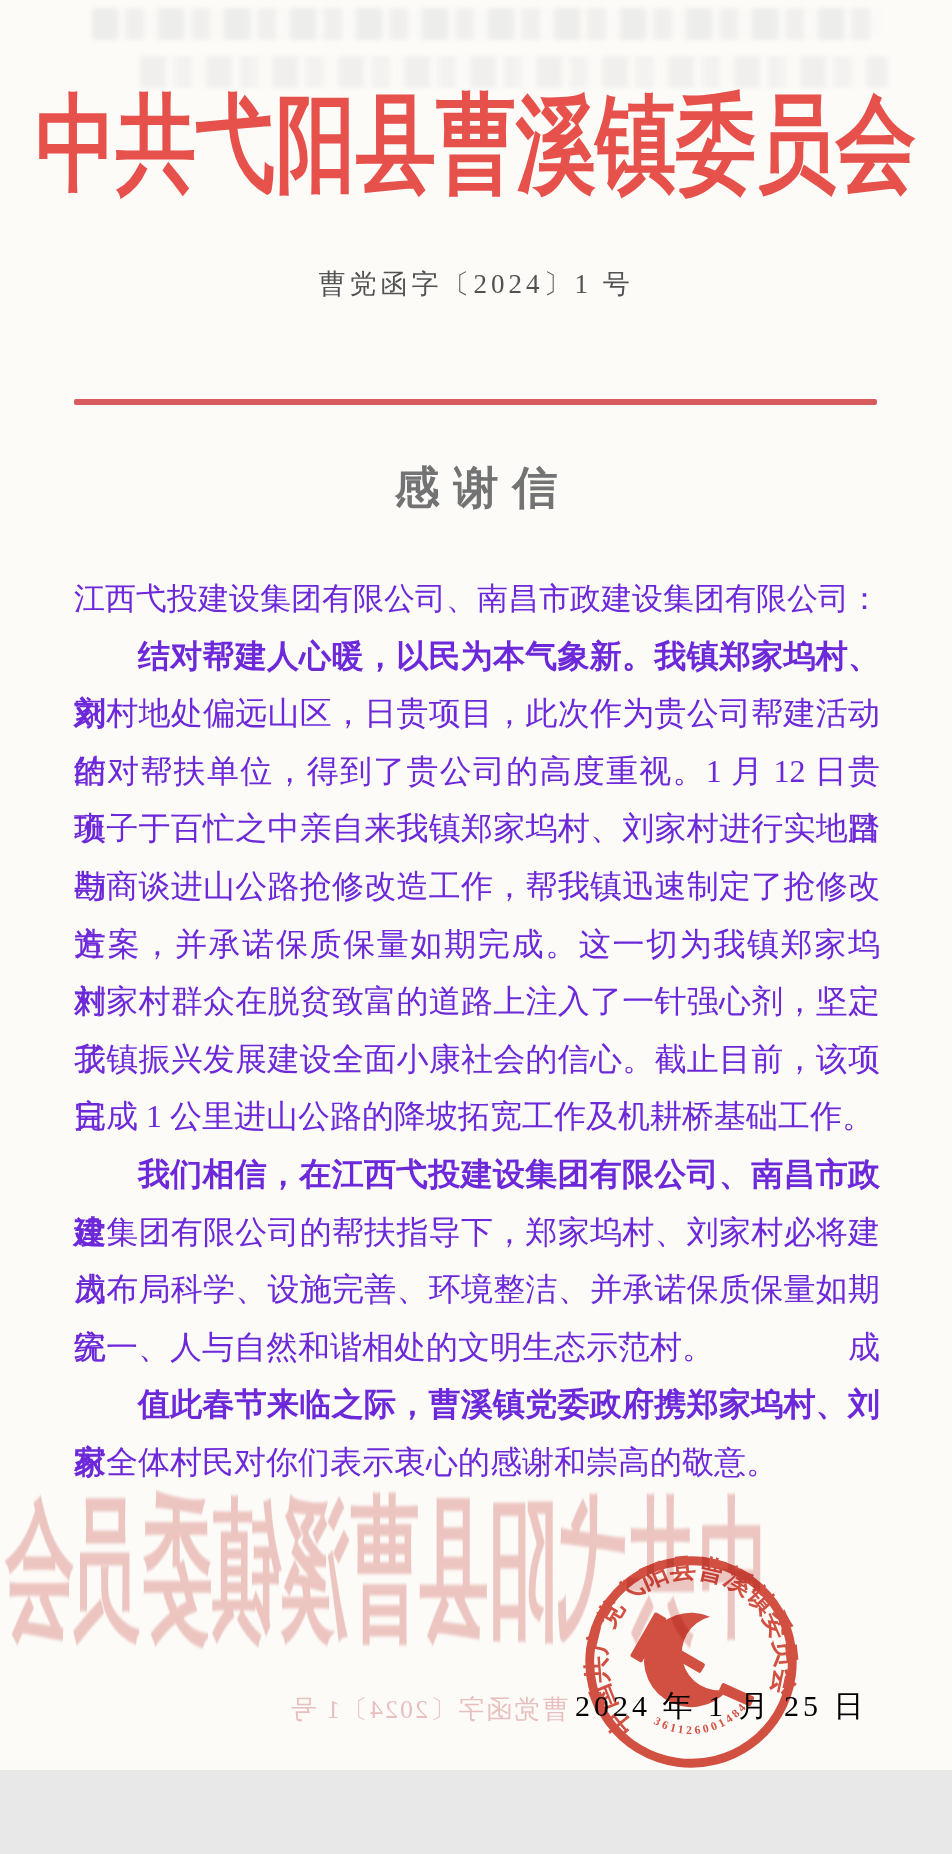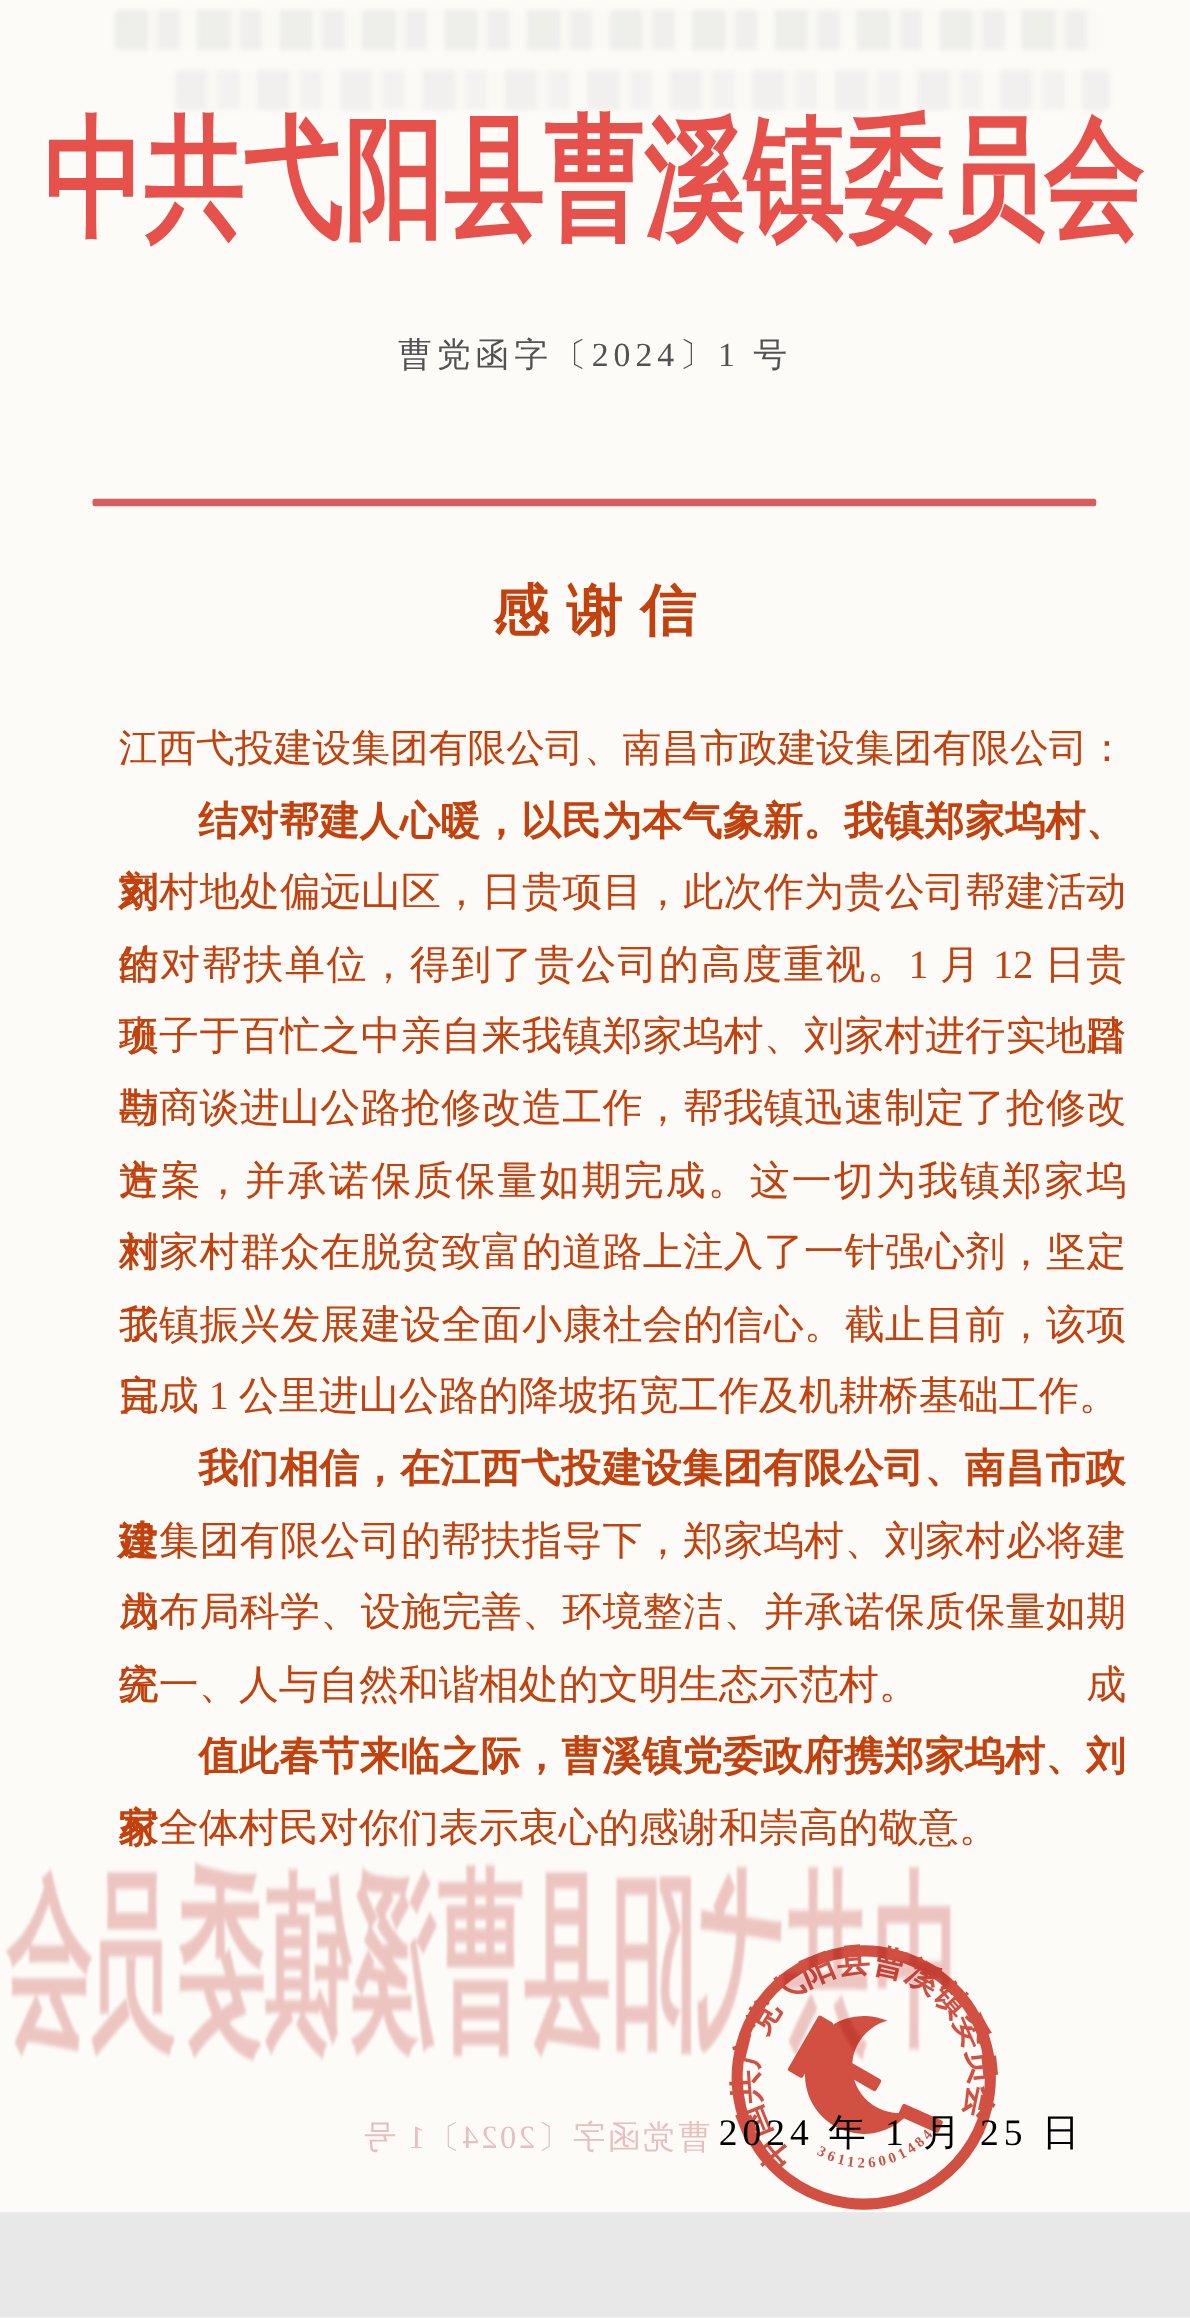--- a/index.html
+++ b/index.html
@@ -39,28 +39,27 @@
     text-align:center;
     font-size:27px;color:#525252;letter-spacing:4px;
   }
   .red-rule{
     position:absolute;top:399px;left:74px;width:803px;height:6px;
     background:#d85c5e;border-radius:2px;
   }
   .letter-title{
     position:absolute;top:458px;left:0;width:100%;
     text-align:center;
-    font-size:45px;font-weight:bold;color:#c2410c;
+    font-size:45px;font-weight:bold;color:#737373;
     letter-spacing:14px;padding-left:14px;box-sizing:border-box;
   }
   .body-block{
     position:absolute;top:570px;left:74px;width:806px;
-    color:#c2410c;
+    color:#6d28d9;
     font-size:32px;
-    margin-left:21px;
   }
   .bline{
     height:57.6px;line-height:57.6px;
     white-space:nowrap;
     text-justify:inter-character;
   }
   .fill{white-space:normal;text-align:justify;text-align-last:justify;}
   .ind{text-indent:64px;font-weight:bold;}
   .salut{font-size:31px;letter-spacing:0;}
 

